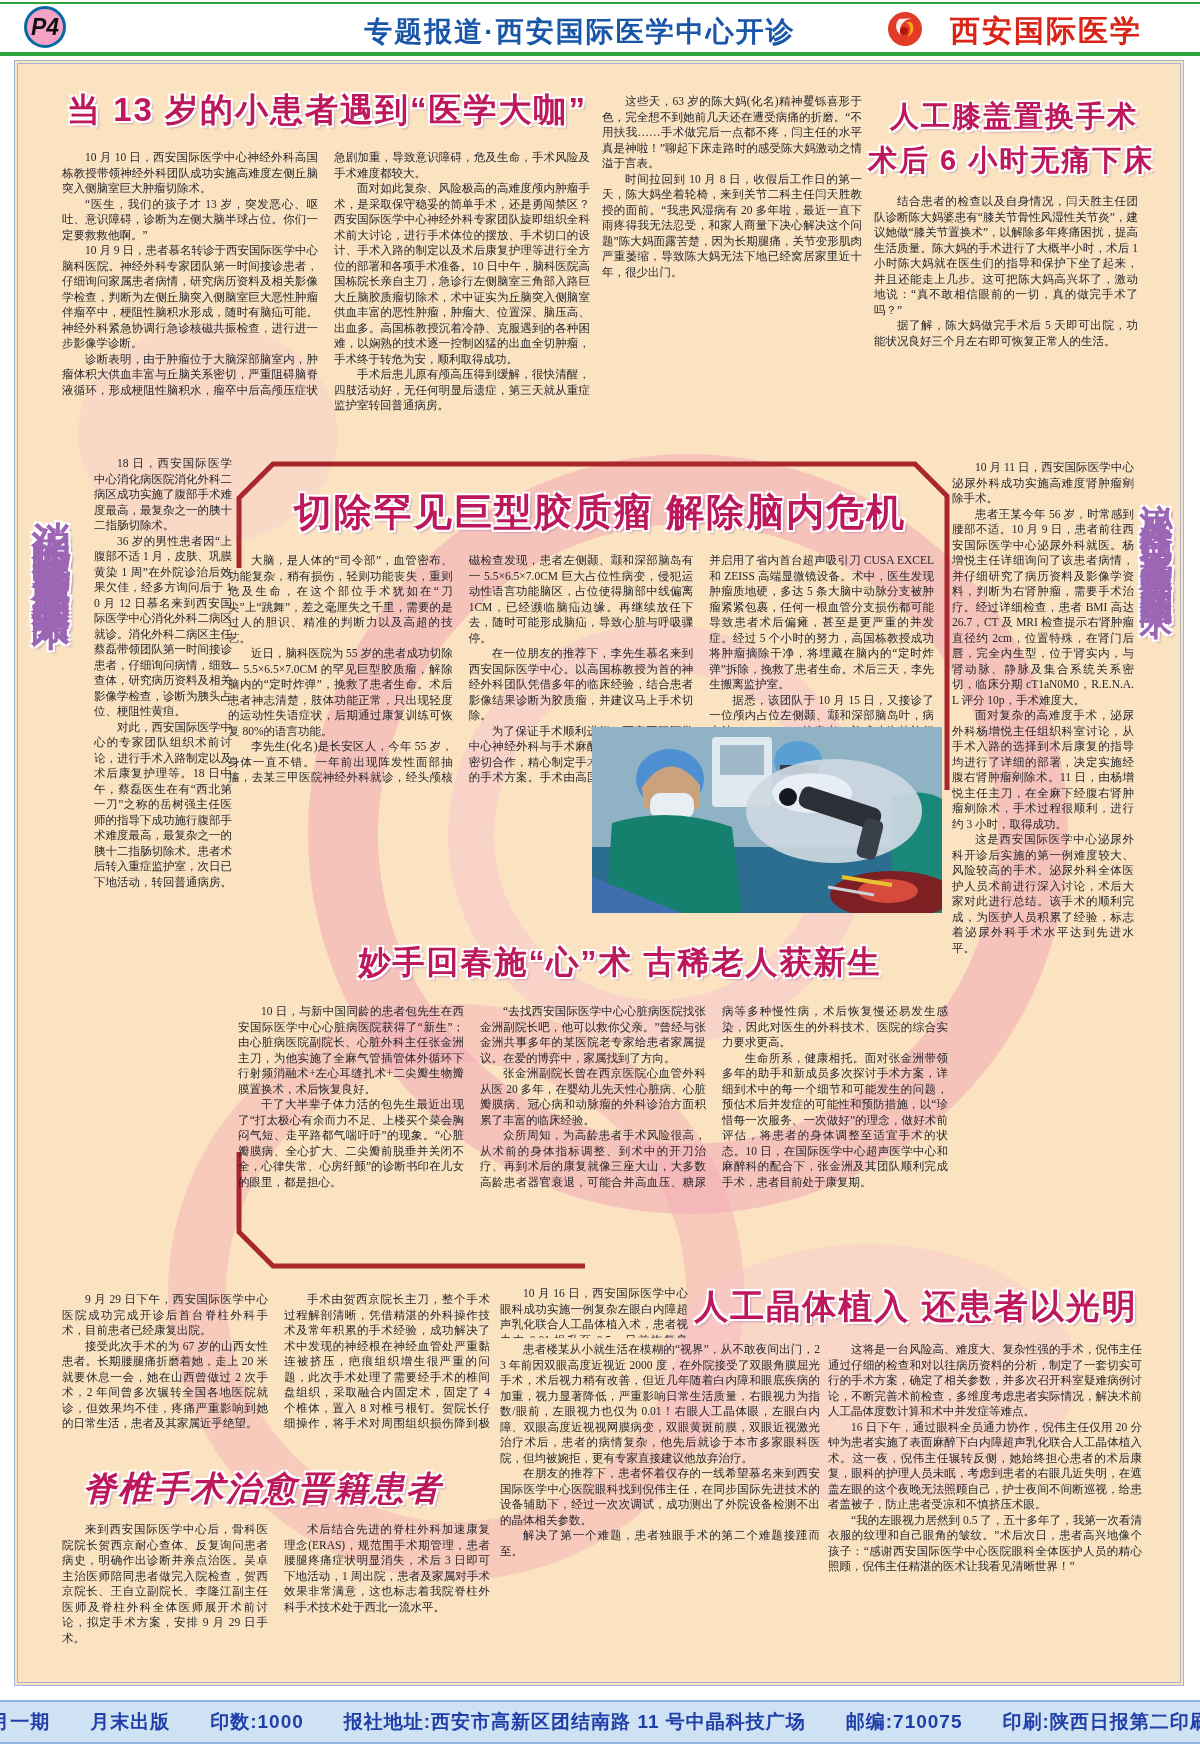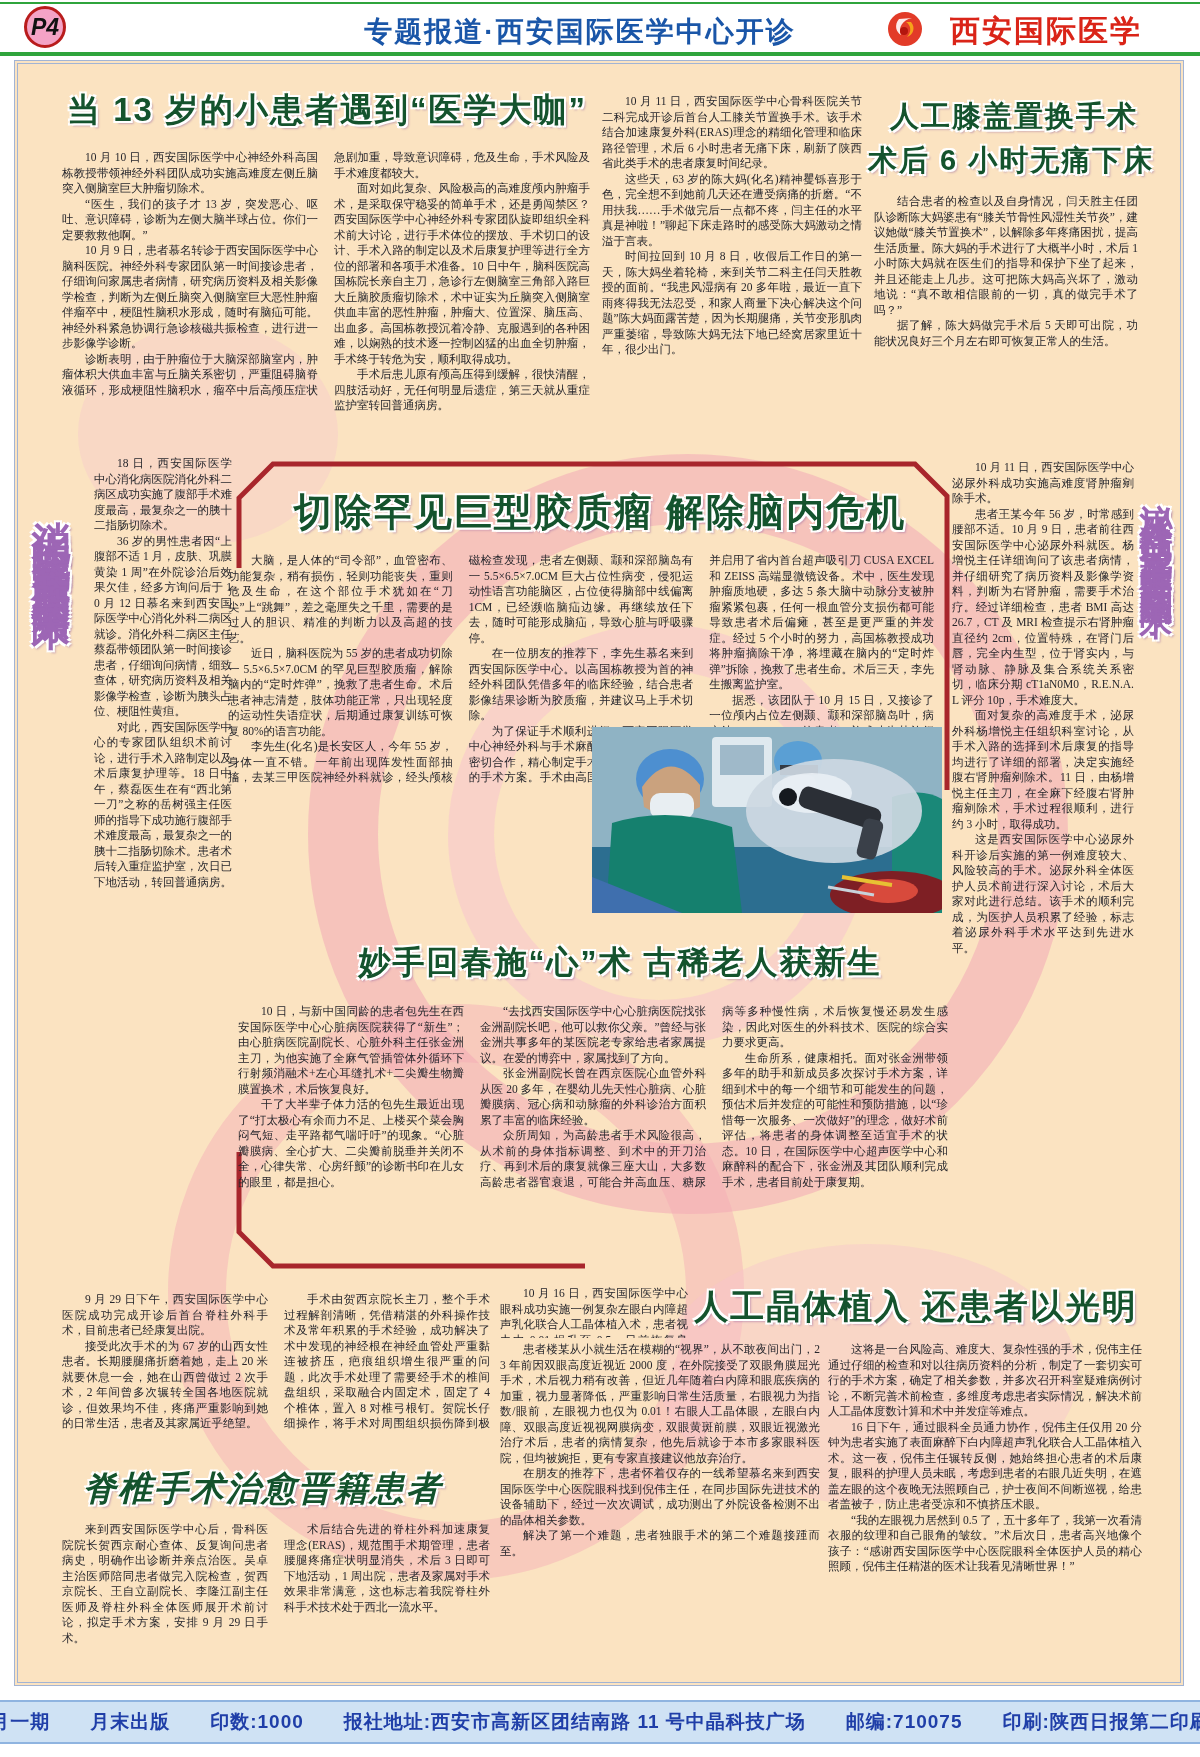--- a/index.html
+++ b/index.html
@@ -5,21 +5,21 @@
   html,body{margin:0;padding:0;}
   body{
     position:relative;width:1200px;height:1757px;background:#ffffff;
     font-family:"Liberation Serif","DejaVu Serif",serif;overflow:hidden;
   }
   .abs{position:absolute;}
   
   .green-line{position:absolute;left:0;width:1200px;background:#2fa43c;}
   .badge{
     position:absolute;left:24px;top:6px;width:42px;height:42px;border-radius:50%;
-    background:#f4a3c6;border:3px solid #b91c1c;box-sizing:border-box;
+    background:#f4a3c6;border:3px solid #0369a1;box-sizing:border-box;
     font-family:"Liberation Sans",sans-serif;font-weight:bold;font-style:italic;
     font-size:23px;color:#111;text-align:center;line-height:36px;
   }
   .date{
     position:absolute;left:80px;top:22px;font-family:"Liberation Sans",sans-serif;
     font-size:13px;color:#404040;font-weight:500;letter-spacing:1px;margin-top:44px;
   }
   .masthead-title{
     position:absolute;left:300px;top:13px;width:560px;text-align:center;
     font-family:"Liberation Sans",sans-serif;font-weight:bold;font-size:28px;
@@ -33,21 +33,21 @@
     color:#da2418;letter-spacing:2px;margin-left:20px;
   }
   
   .frame{
     position:absolute;left:14px;top:60px;width:1170px;height:1626px;
     border:4px double #a2b4d4;box-sizing:border-box;background:#fbe3c1;overflow:hidden;
   }
   .wm{position:absolute;border-radius:50%;pointer-events:none;}
   
   .hl{
-    font-family:"Liberation Sans",sans-serif;font-weight:bold;color:#14532d;
+    font-family:"Liberation Sans",sans-serif;font-weight:bold;color:#be185d;
     text-shadow:2px 2px 0 #fff,-2px -2px 0 #fff,2px -2px 0 #fff,-2px 2px 0 #fff,3px 3px 2px rgba(150,100,160,.45);
     letter-spacing:2px;white-space:nowrap;
   }
   .vhead{
     writing-mode:vertical-rl;text-orientation:upright;
     font-family:"Liberation Sans",sans-serif;font-weight:bold;color:#9d66b5;
     text-shadow:2px 2px 0 #fff,-2px -2px 0 #fff,2px -2px 0 #fff,-2px 2px 0 #fff,3px 3px 2px rgba(150,100,160,.45);
     letter-spacing:6px;line-height:1;
   }
   
@@ -105,21 +105,20 @@
   <p class="bp">诊断表明，由于肿瘤位于大脑深部脑室内，肿瘤体积大供血丰富与丘脑关系密切，严重阻碍脑脊液循环，形成梗阻性脑积水，瘤卒中后高颅压症状急剧加重，导致意识障碍，危及生命，手术风险及手术难度都较大。</p>
   <p class="bp">面对如此复杂、风险极高的高难度颅内肿瘤手术，是采取保守稳妥的简单手术，还是勇闯禁区？西安国际医学中心神经外科专家团队旋即组织全科术前大讨论，进行手术体位的摆放、手术切口的设计、手术入路的制定以及术后康复护理等进行全方位的部署和各项手术准备。10 日中午，脑科医院高国栋院长亲自主刀，急诊行左侧脑室三角部入路巨大丘脑胶质瘤切除术，术中证实为丘脑突入侧脑室供血丰富的恶性肿瘤，肿瘤大、位置深、脑压高、出血多。高国栋教授沉着冷静、克服遇到的各种困难，以娴熟的技术逐一控制凶猛的出血全切肿瘤，手术终于转危为安，顺利取得成功。</p>
   <p class="bp">手术后患儿原有颅高压得到缓解，很快清醒，四肢活动好，无任何明显后遗症，第三天就从重症监护室转回普通病房。</p>
 </div>
 
 <div class="abs hl" style="left:868px;top:94px;width:270px;font-size:29px;line-height:44px;text-align:right;">
   <div>人工膝盖置换手术</div>
   <div>术后 6 小时无痛下床</div>
 </div>
 <div class="txtbox" style="left:602px;top:94px;width:260px;height:340px;">
-  <p class="bp">10 月 11 日，西安国际医学中心骨科医院关节二科完成开诊后首台人工膝关节置换手术。该手术结合加速康复外科(ERAS)理念的精细化管理和临床路径管理，术后 6 小时患者无痛下床，刷新了陕西省此类手术的患者康复时间纪录。</p>
   <p class="bp">这些天，63 岁的陈大妈(化名)精神矍铄喜形于色，完全想不到她前几天还在遭受病痛的折磨。“不用扶我……手术做完后一点都不疼，闫主任的水平真是神啦！”聊起下床走路时的感受陈大妈激动之情溢于言表。</p>
   <p class="bp">时间拉回到 10 月 8 日，收假后工作日的第一天，陈大妈坐着轮椅，来到关节二科主任闫天胜教授的面前。“我患风湿病有 20 多年啦，最近一直下雨疼得我无法忍受，和家人商量下决心解决这个问题”陈大妈面露苦楚，因为长期腿痛，关节变形肌肉严重萎缩，导致陈大妈无法下地已经窝居家里近十年，很少出门。</p>
 </div>
 <div class="txtbox" style="left:874px;top:194px;width:264px;height:240px;">
   <p class="bp">结合患者的检查以及自身情况，闫天胜主任团队诊断陈大妈婆患有“膝关节骨性风湿性关节炎”，建议她做“膝关节置换术”，以解除多年疼痛困扰，提高生活质量。陈大妈的手术进行了大概半小时，术后 1 小时陈大妈就在医生们的指导和保护下坐了起来，并且还能走上几步。这可把陈大妈高兴坏了，激动地说：“真不敢相信眼前的一切，真的做完手术了吗？”</p>
   <p class="bp">据了解，陈大妈做完手术后 5 天即可出院，功能状况良好三个月左右即可恢复正常人的生活。</p>
 </div>
 
 <div class="abs vhead" style="left:32px;top:490px;height:760px;font-size:39px;">消化病院完成高难度胰腺肿瘤切除术</div>
 <div class="txtbox" style="left:94px;top:456px;width:138px;height:786px;">

